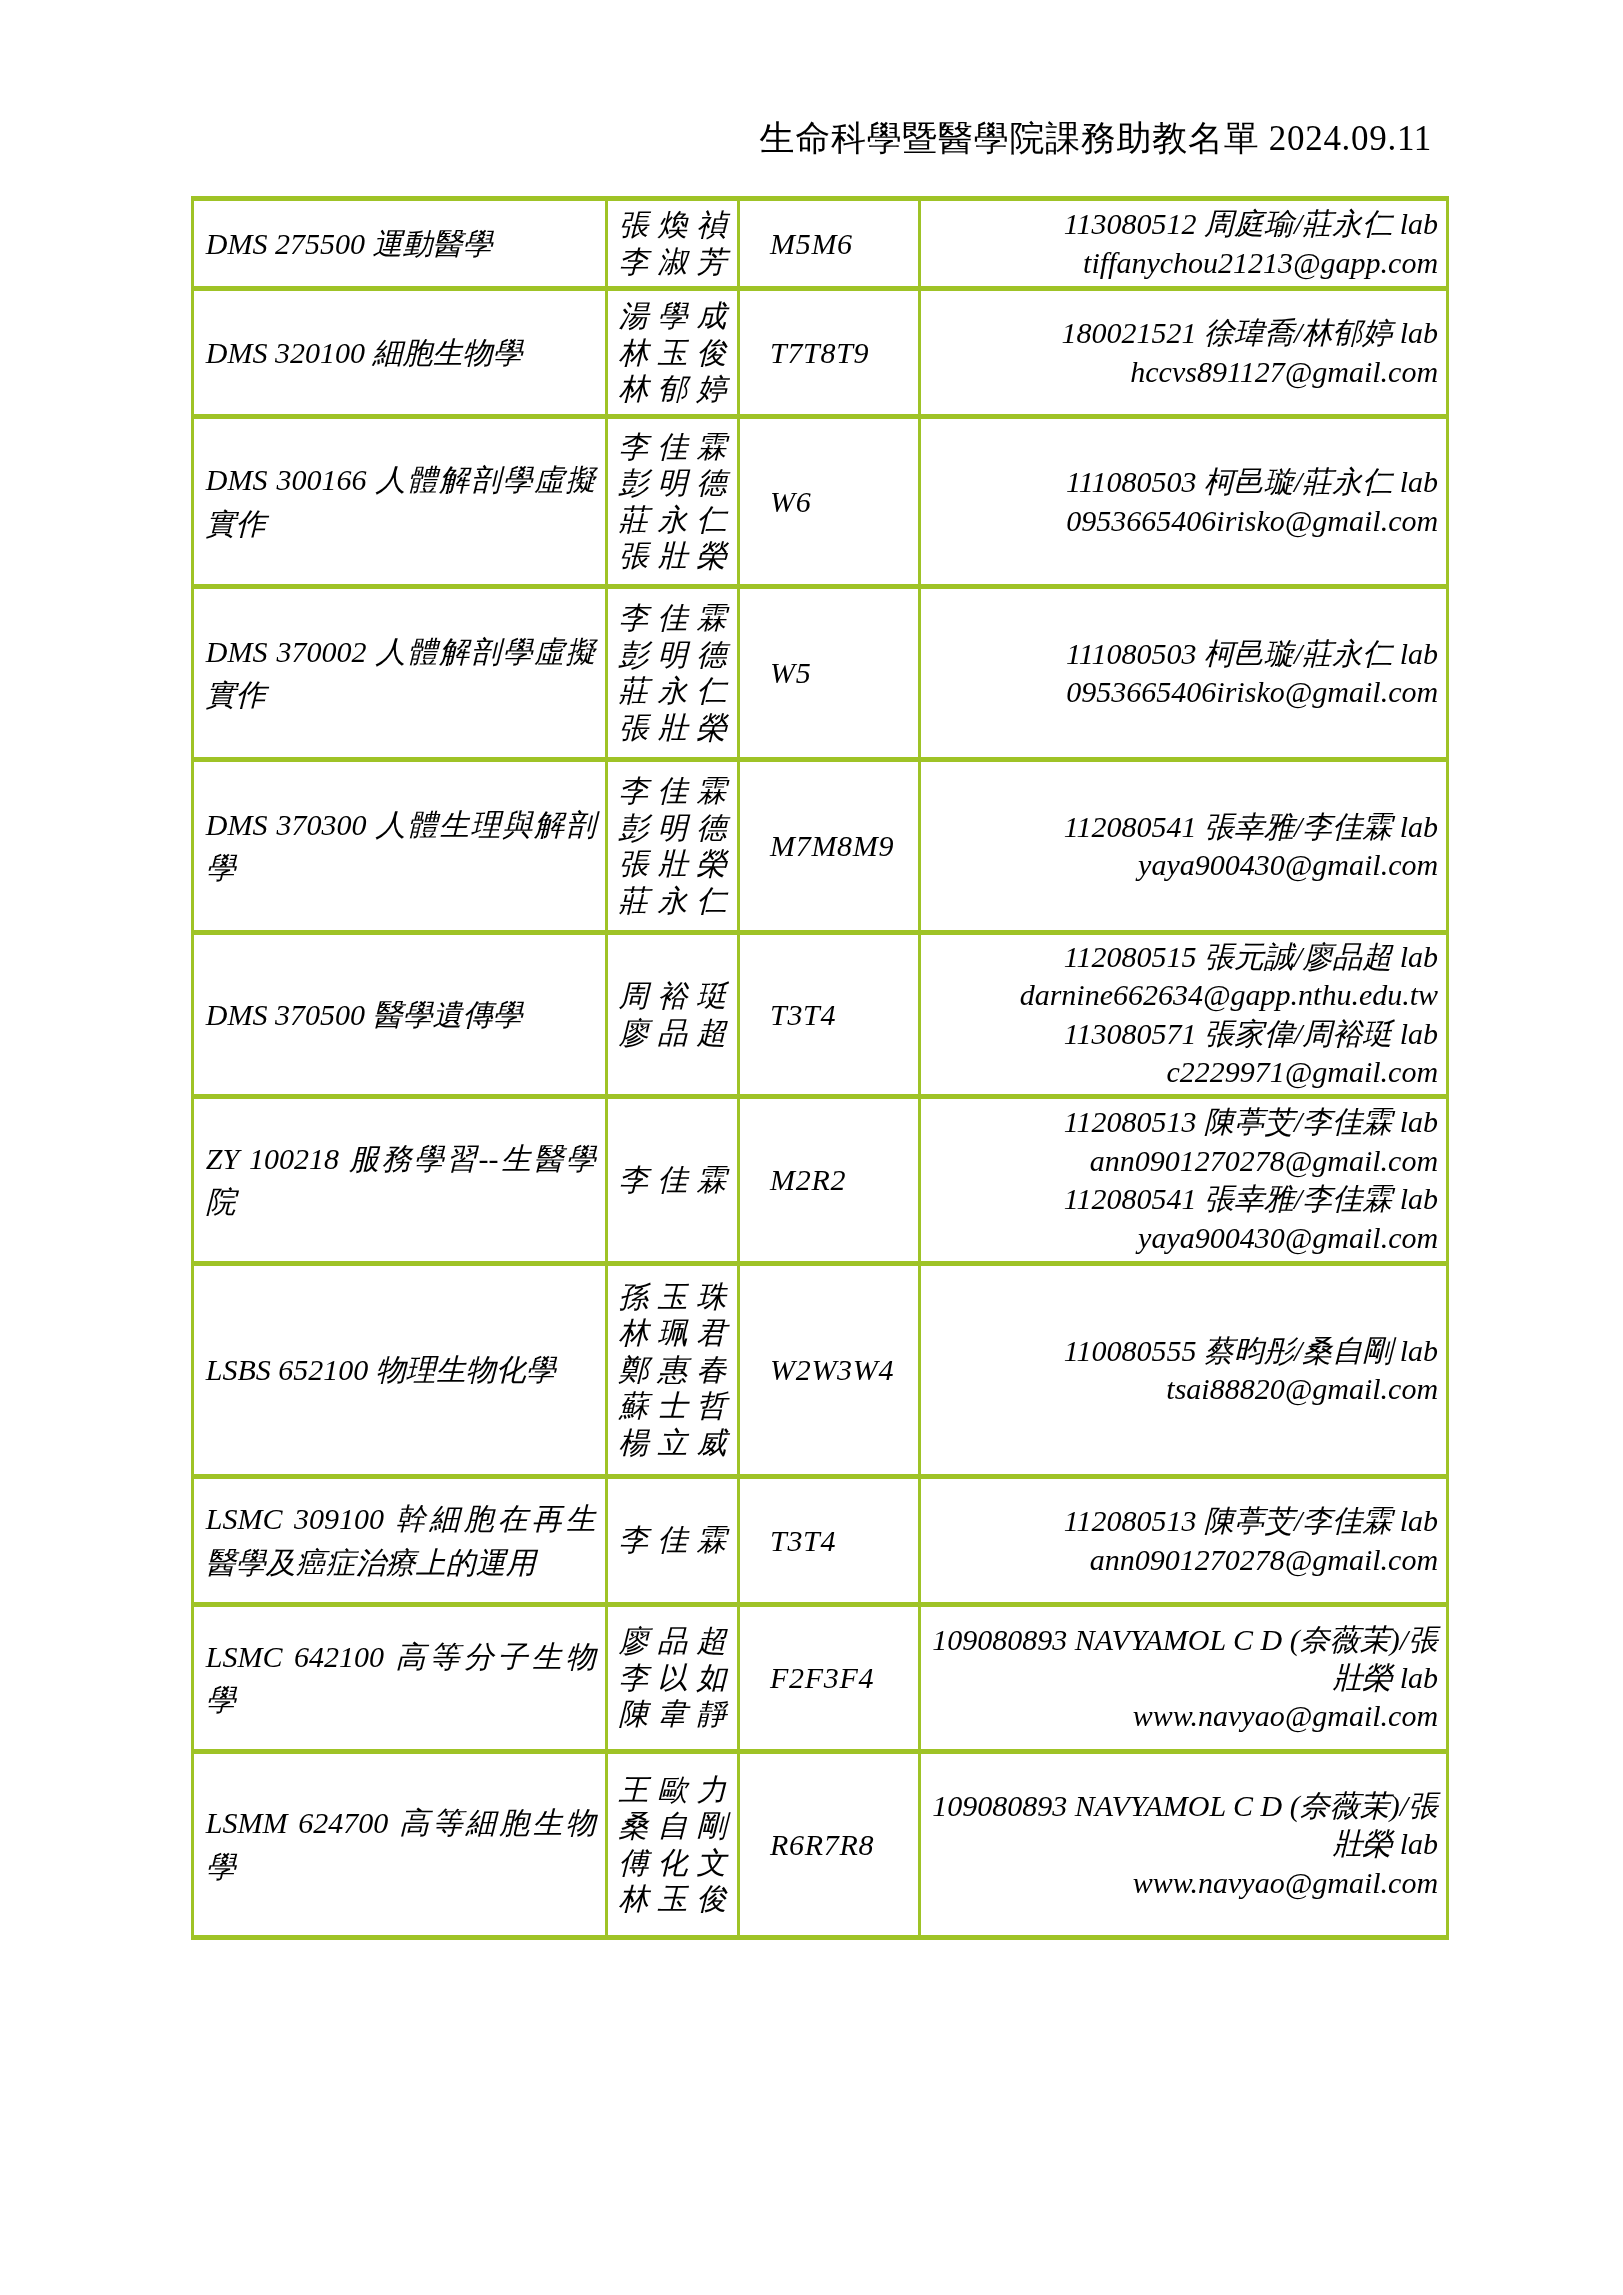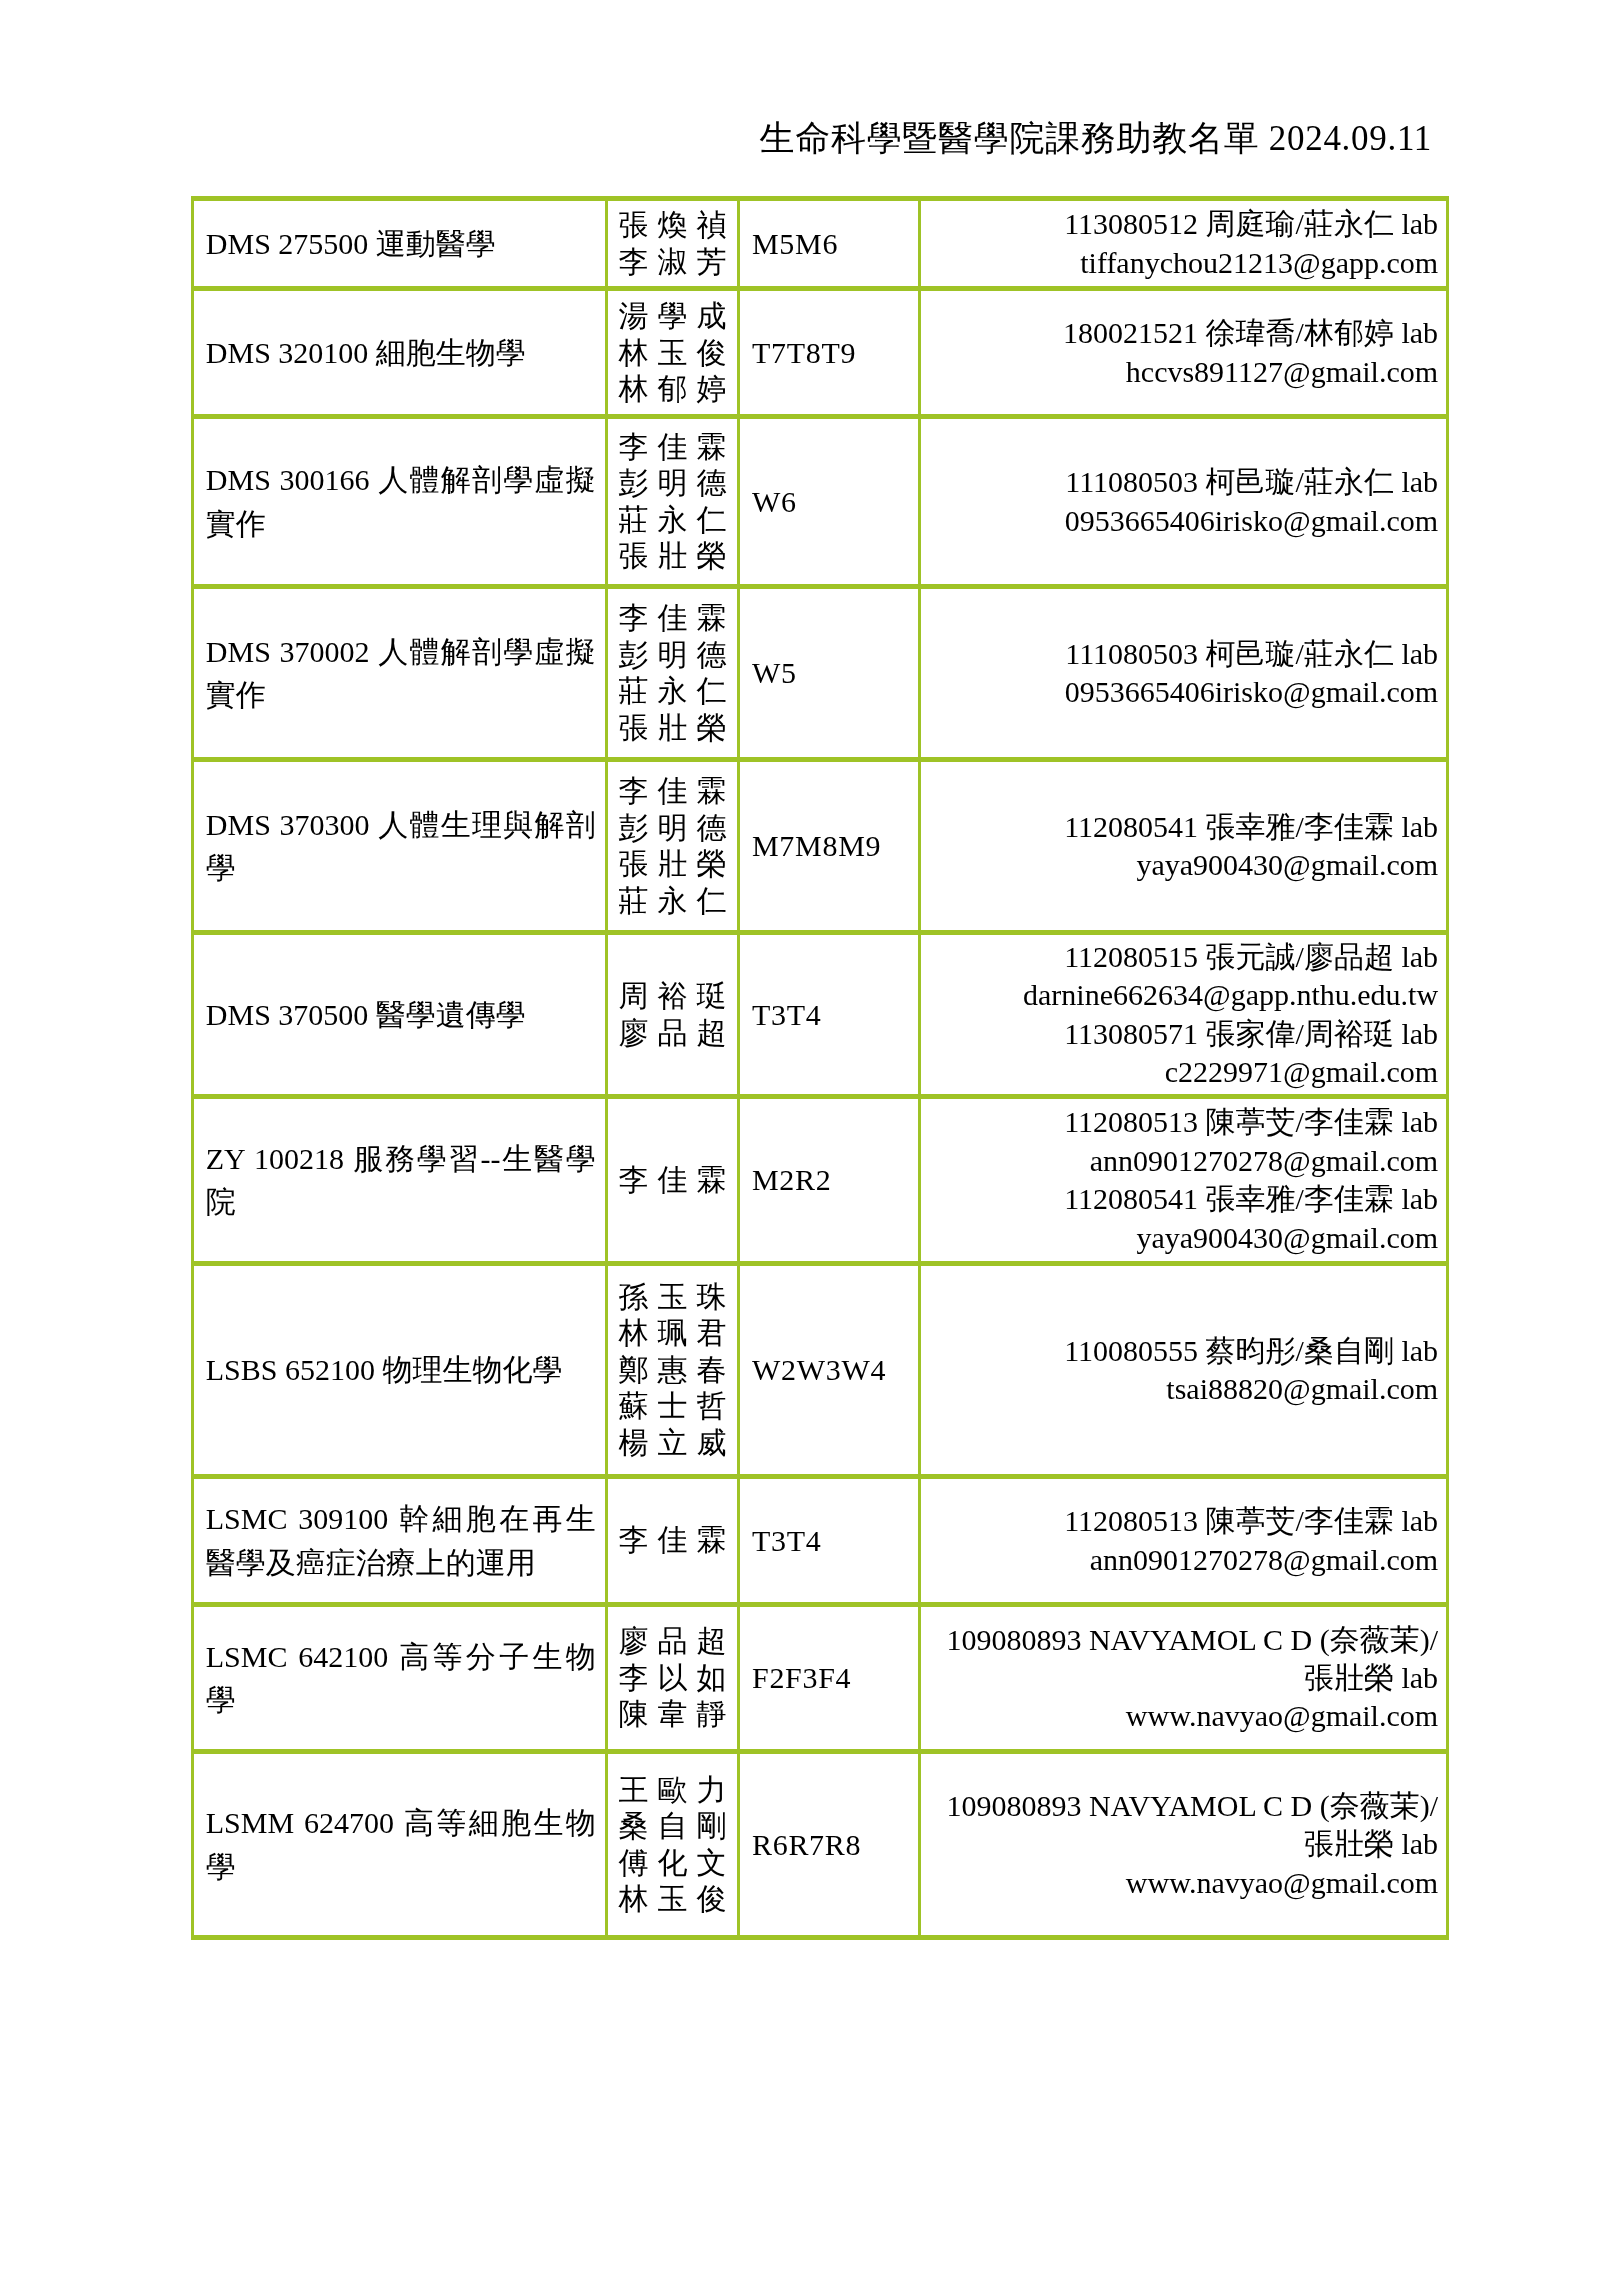--- a/index.html
+++ b/index.html
@@ -11,40 +11,40 @@
   }
   .doc-title{
     position:absolute;
     top:115px;right:191px;
     font-size:35px;letter-spacing:0.7px;
     white-space:nowrap;
   }
   table.roster{
     position:absolute;left:191px;top:196px;
     width:1255px;
-    border-collapse:collapse;table-layout:fixed;
+    border-collapse:collapse;table-layout:fixed;font-style:italic;
   }
   table.roster td{
     border:3.3px solid #9fc326;
     border-top-width:5.2px;border-bottom-width:5.2px;
     vertical-align:middle;
     overflow:hidden;
   }
   td.course{
     font-size:30px;line-height:1.45;
     text-align:justify;text-justify:inter-ideograph;
     padding:3.9px 9.2px 3.9px 11.8px;
   }
   td.instr{padding:5.2px 10.5px;}
   .instructor-name{
     display:flex;justify-content:space-between;
     font-size:30px;line-height:1.15;
     margin:2px 0;
   }
-  td.time{font-size:30px;padding-left:12px;letter-spacing:0.7px;}
+  td.time{font-size:30px;padding-left:30px;letter-spacing:0.7px;}
   td.ta{font-size:30px;text-align:right;padding:2.6px 7.9px;}
   .ta-line{line-height:1.28;}
 </style>
 </head>
 <body>
 
 <div class="doc-title">生命科學暨醫學院課務助教名單 2024.09.11</div>
 
 <table class="roster">
   <colgroup>

